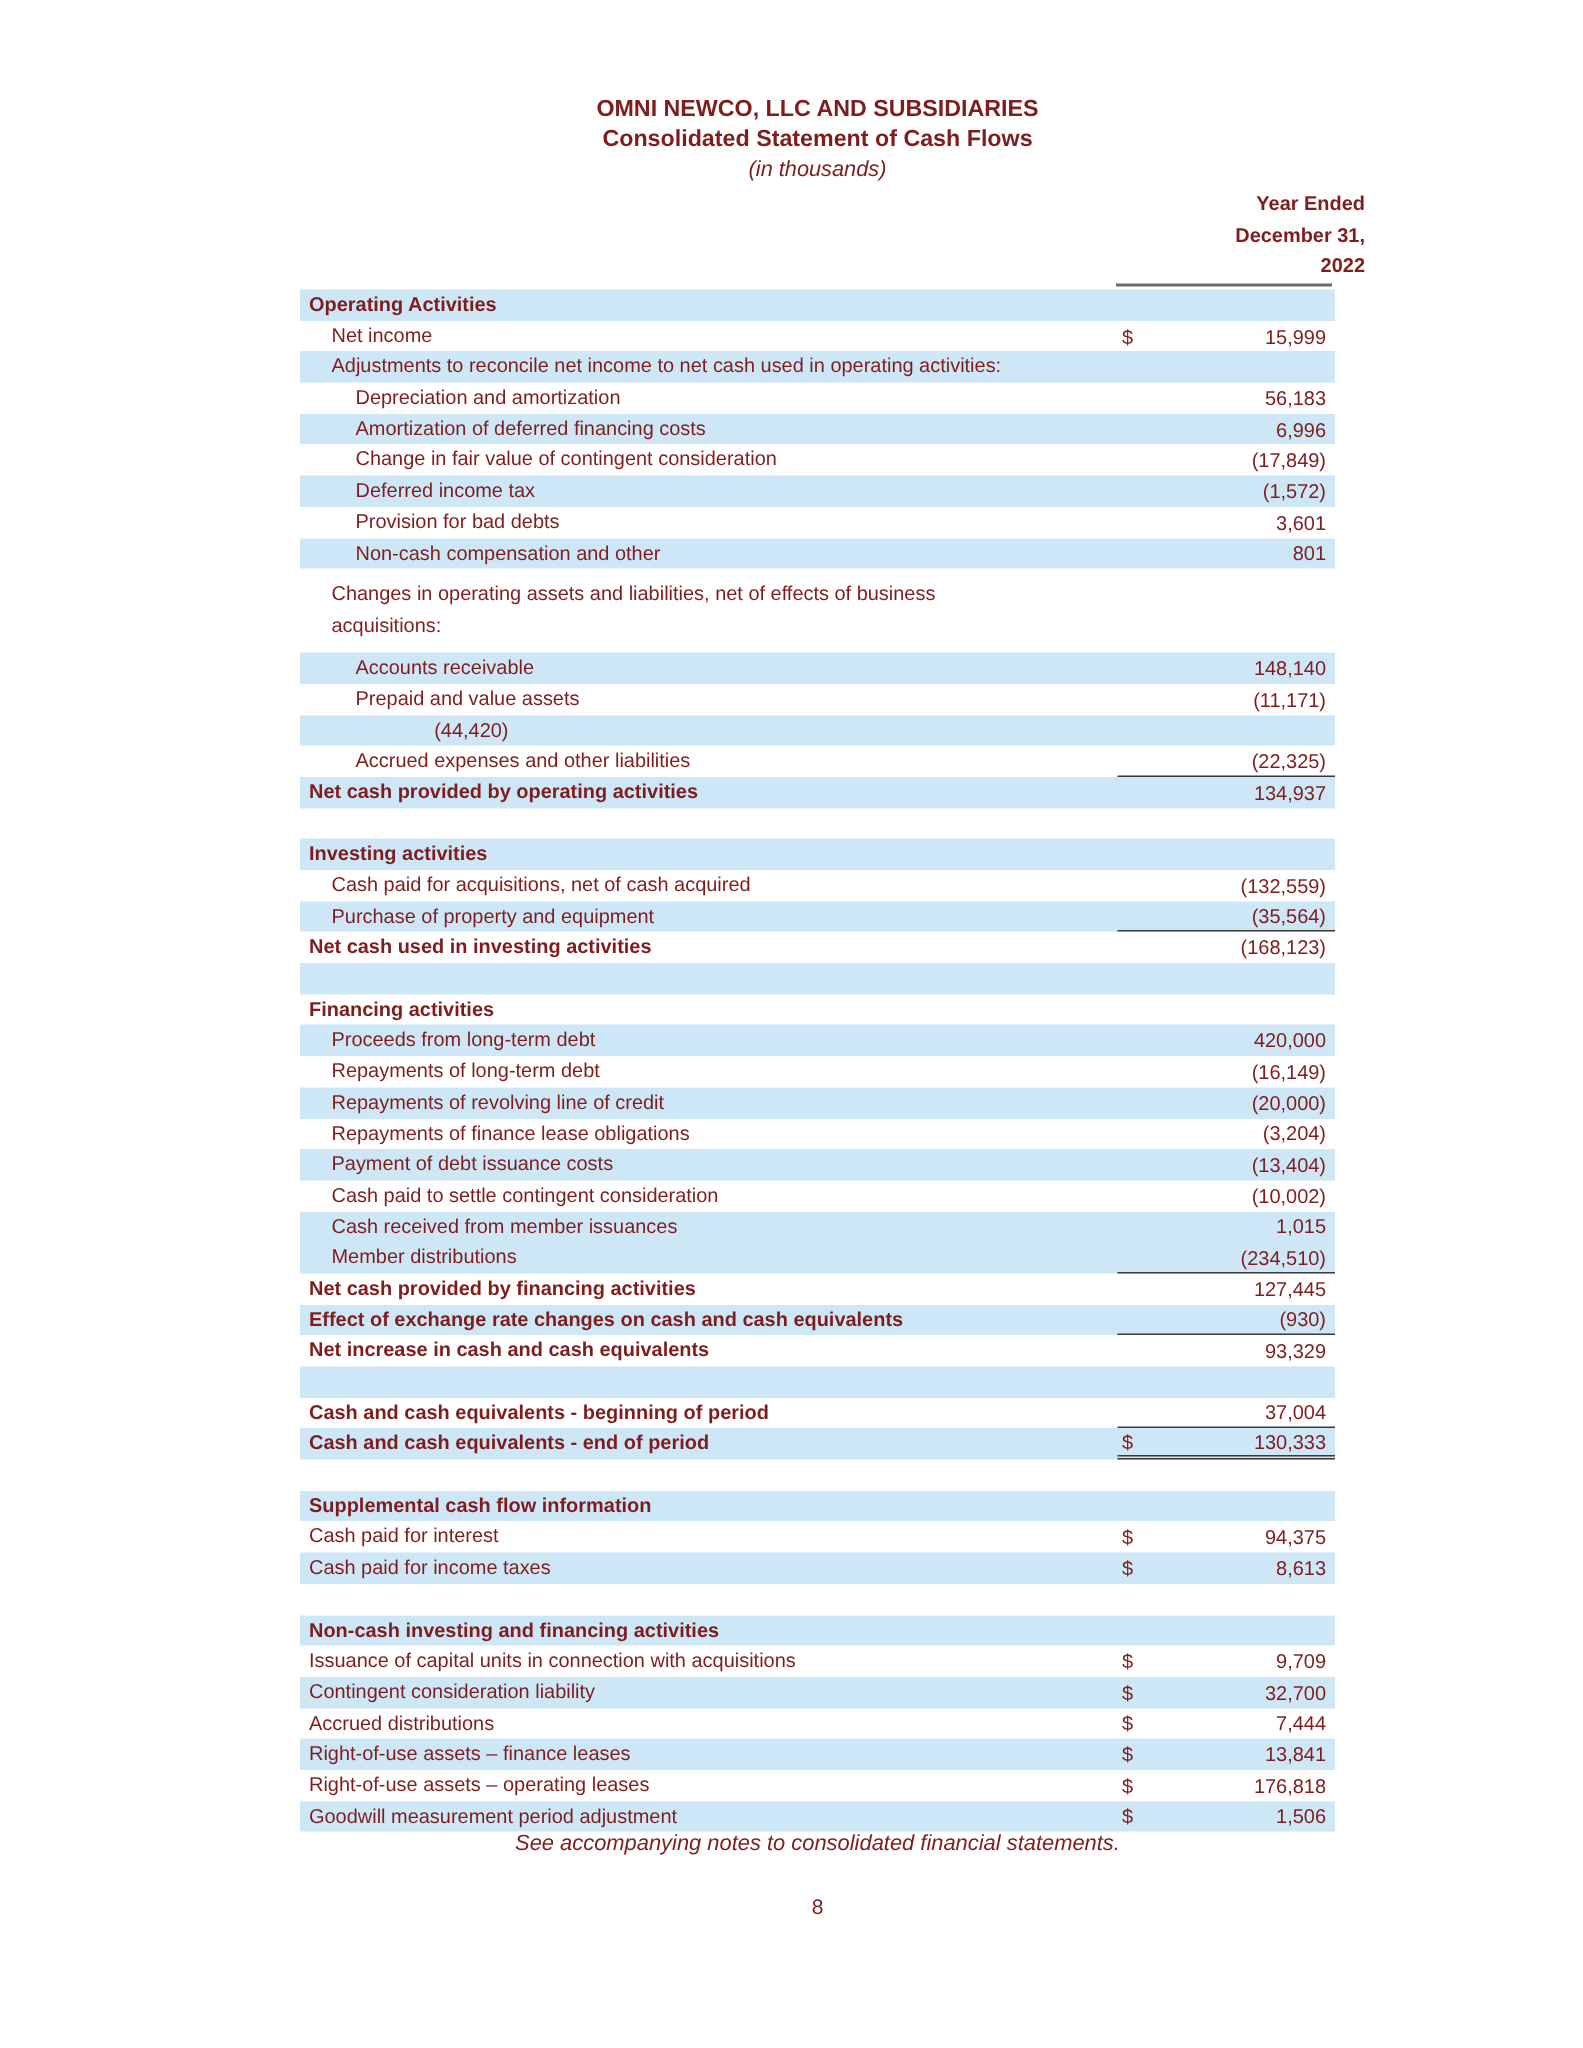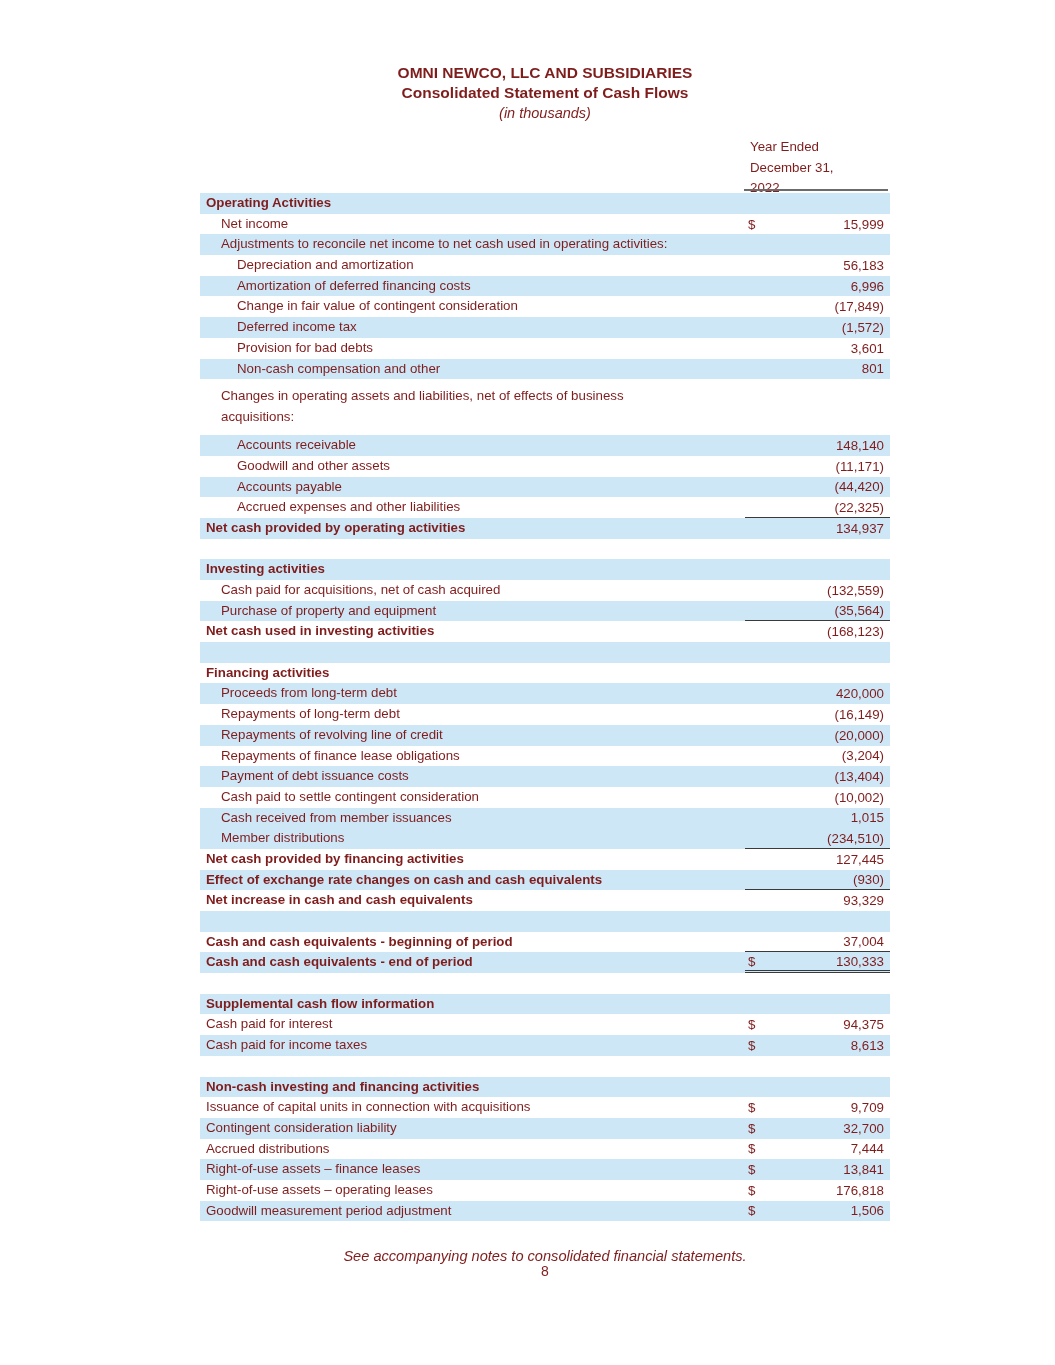--- a/index.html
+++ b/index.html
@@ -2,41 +2,41 @@
 <html><head>
 <meta charset="utf-8">
 <style>
   html,body{margin:0;padding:0;background:#fff;}
   .page{position:relative;width:1055px;height:1365px;background:#ffffff;
         font-family:"Liberation Sans",sans-serif;color:#7f1d1d;overflow:hidden;}
   .titles{position:absolute;left:200px;top:63px;width:690px;text-align:center;}
   .t1{font-size:15.5px;font-weight:bold;line-height:20px;}
   .t2{font-size:15.5px;font-weight:bold;line-height:20px;}
   .t3{font-size:14.5px;font-style:italic;line-height:20px;}
-  .colhead{position:absolute;left:750px;top:137px;width:160px;text-align:left;
-           font-weight:normal;font-size:13.3px;line-height:20.5px;}
+  .colhead{position:absolute;left:750px;top:126px;width:160px;text-align:right;
+           font-weight:bold;font-size:13.3px;line-height:20.5px;}
   .colhead-rule{position:absolute;left:744px;top:189px;width:144px;height:0;
                 border-top:2px solid #6b6b6b;}
   .cftable{position:absolute;left:200px;top:193px;width:690px;font-size:13.3px;}
   .row{display:flex;height:20.7px;align-items:center;}
   .row.shade{background:var(--stripe,#cde7f7);}
   .row.tall{height:56px;align-items:center;}
   .row .label{flex:1;white-space:nowrap;line-height:20.7px;}
   .row.bold .label{font-weight:bold;}
   .ind0{padding-left:6px;}
   .ind1{padding-left:21px;}
   .ind2{padding-left:37px;}
   .vcol{width:145px;align-self:stretch;display:flex;align-items:center;
         box-sizing:border-box;padding:0 6px 0 3px;justify-content:flex-end;}
   .vcol.hasdollar{justify-content:space-between;}
   .vcol.rule-single{border-bottom:1px solid #3a3a3a;}
   .vcol.rule-double{border-bottom:3px double #3a3a3a;}
   .num{font-weight:normal;}
   .dollar{font-weight:normal;}
-  .footnote{position:absolute;left:200px;top:1248px;width:690px;text-align:center;
+  .footnote{position:absolute;left:200px;top:1221px;width:690px;text-align:center;
             font-style:italic;font-size:14.6px;}
   .pageno{position:absolute;left:200px;top:1263px;width:690px;text-align:center;
           font-size:14px;}
 </style>
 </head>
 <body>
 
 <div class="page" style="--stripe: #cde7f7;">
 
   <div class="titles">
@@ -108,27 +108,26 @@
           <div>acquisitions:</div>
         </div>
       </div>
       <div class="row shade">
         <div class="label ind2">Accounts receivable</div>
         <div class="vcol">
           <span class="num">148,140</span>
         </div>
       </div>
       <div class="row">
-        <div class="label ind2">Goodwill and other assets</div>
+        <div class="label ind2">Prepaid and value assets</div>
         <div class="vcol">
           <span class="num">(11,171)</span>
         </div>
       </div>
       <div class="row shade">
-        <div class="label ind2">Accounts payable</div>
         <div class="vcol">
           <span class="num">(44,420)</span>
         </div>
       </div>
       <div class="row">
         <div class="label ind2">Accrued expenses and other liabilities</div>
         <div class="vcol rule-single">
           <span class="num">(22,325)</span>
         </div>
       </div>

